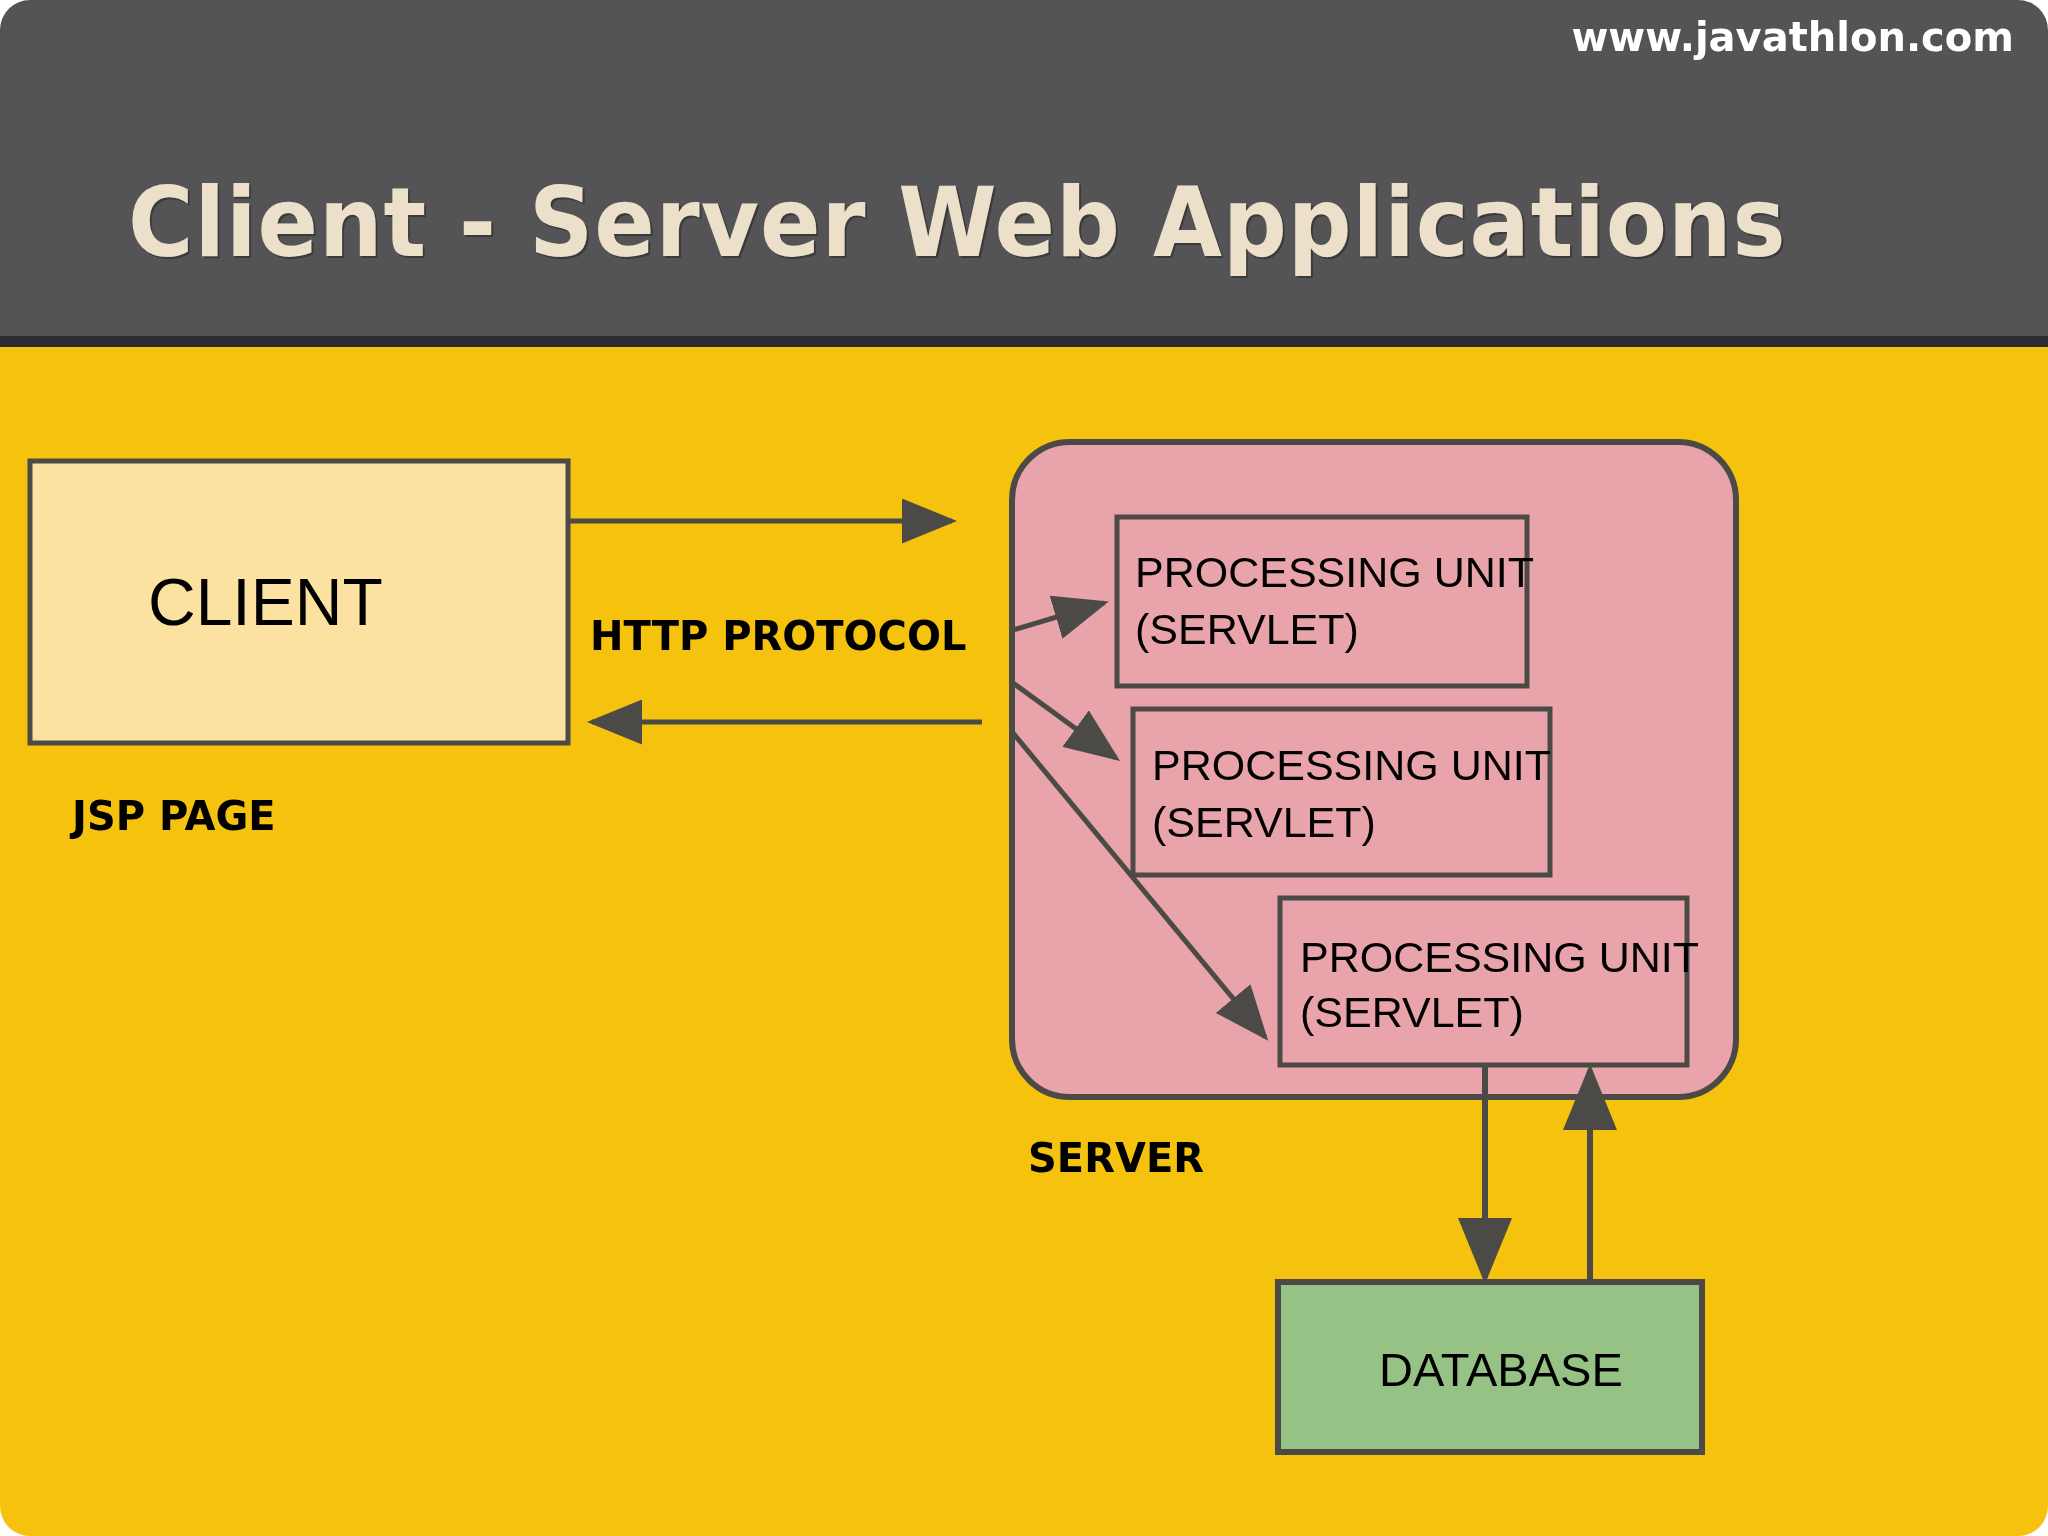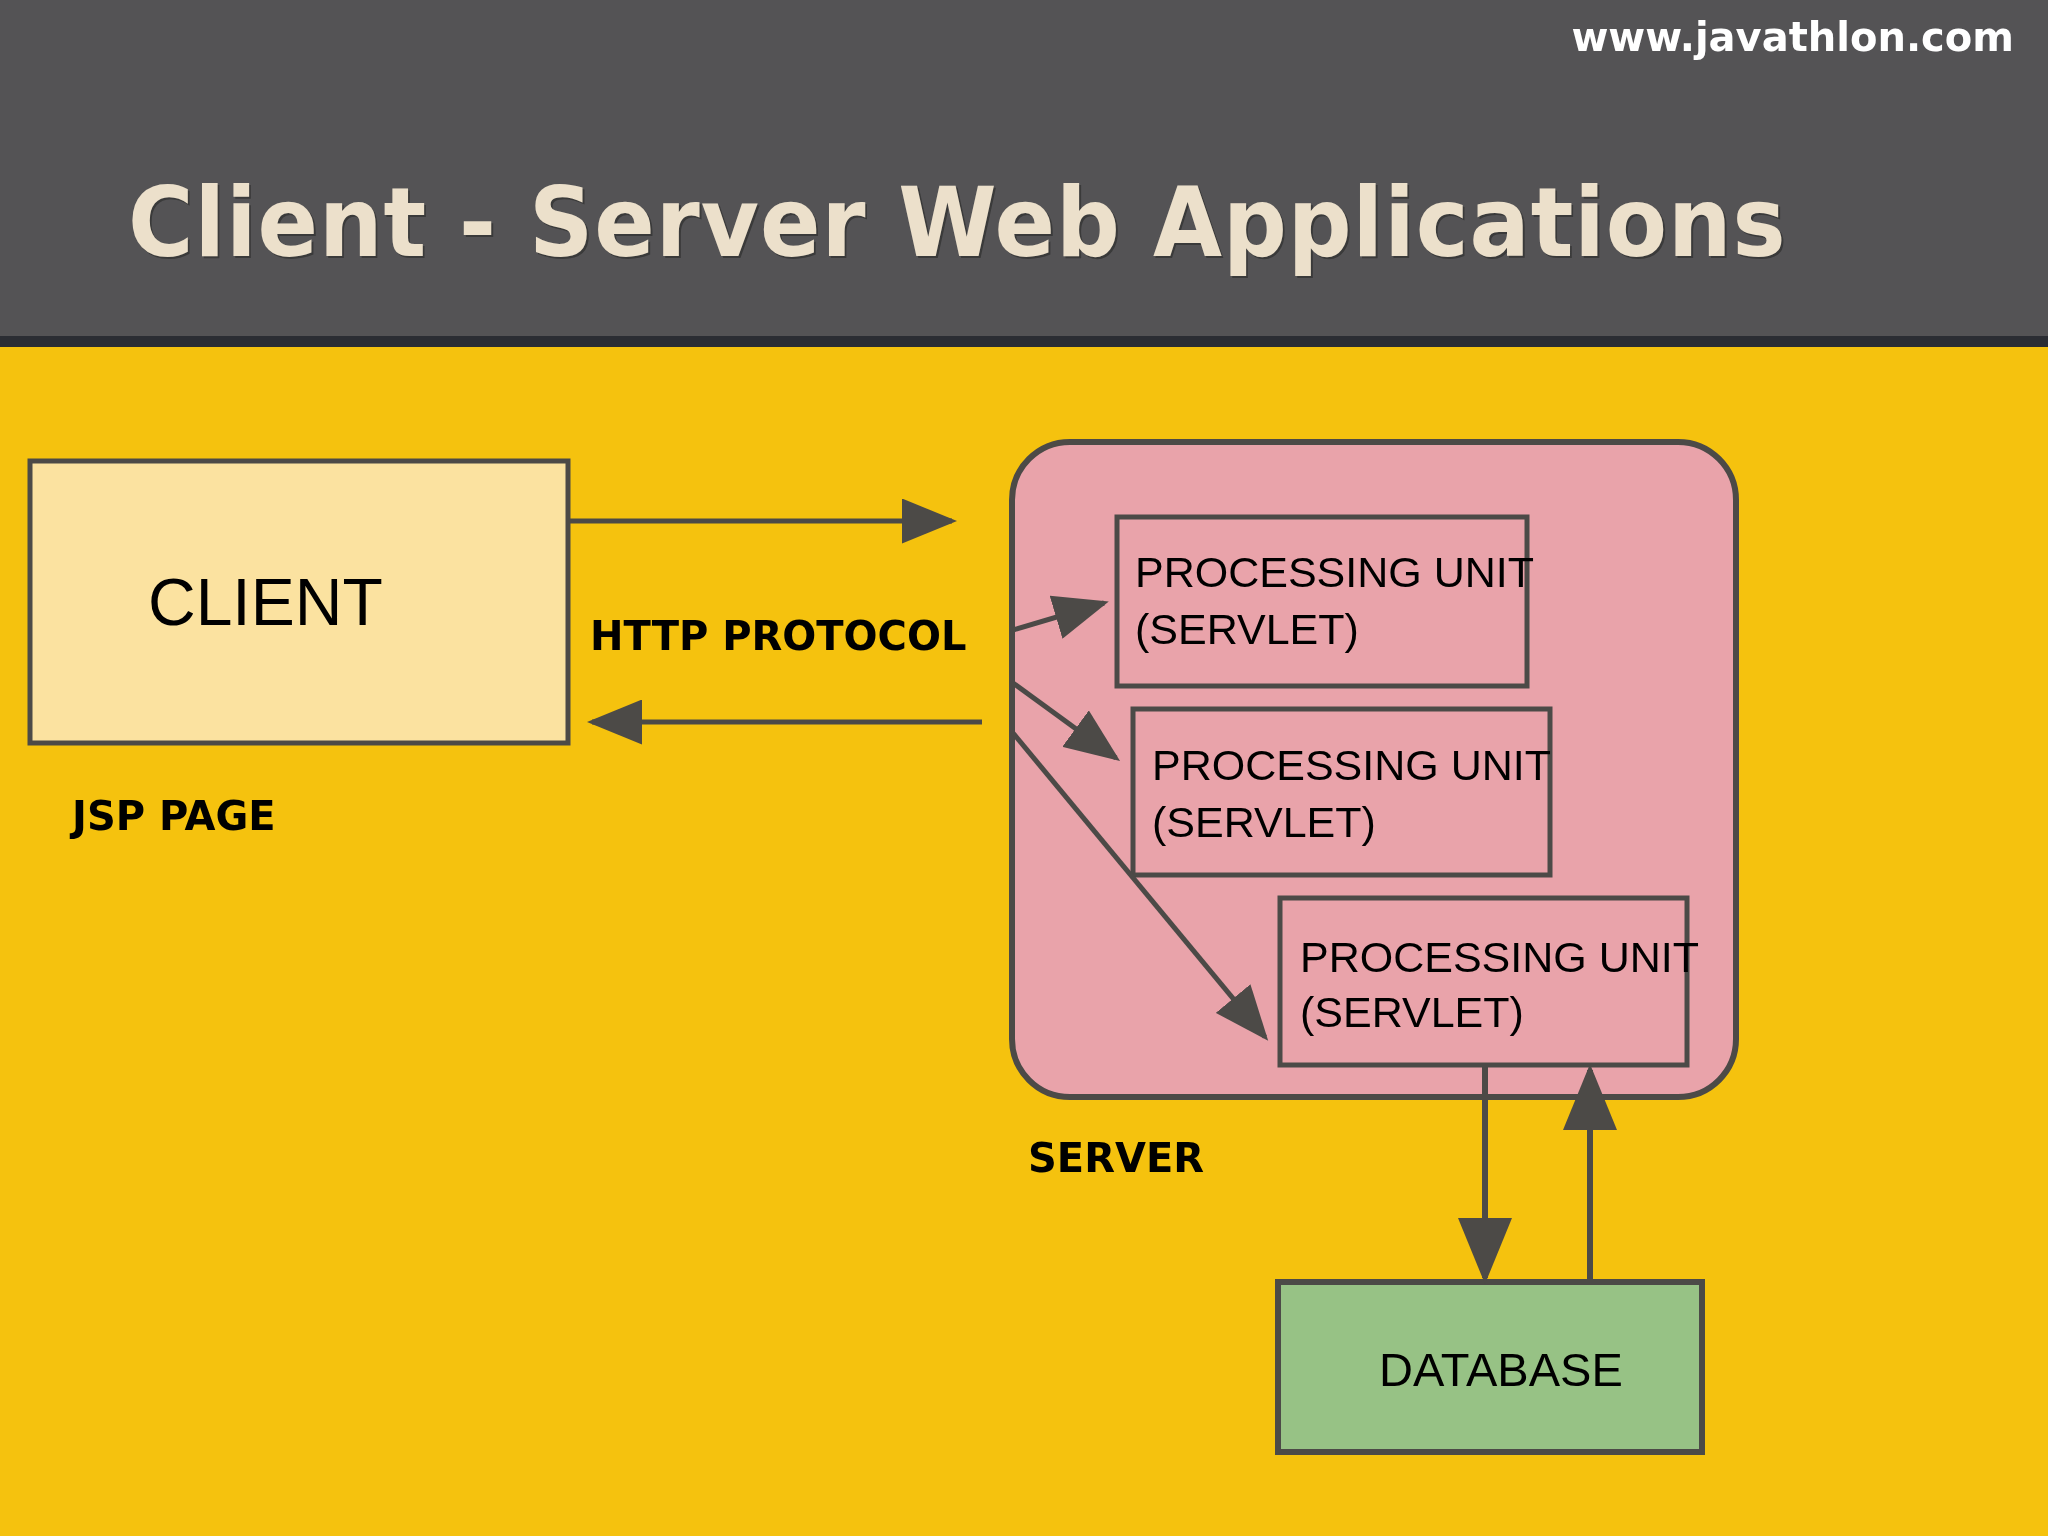--- a/index.html
+++ b/index.html
@@ -6,20 +6,21 @@
     margin: 0;
     padding: 0;
     background: #ffffff;
   }
   #slide {
     position: relative;
     width: 2048px;
     height: 1536px;
     overflow: hidden;
     font-family: "Liberation Sans", sans-serif;
+    border-radius: 30px;
   }
   .header-bar {
     position: absolute;
     left: 0;
     top: 0;
     width: 2048px;
     height: 336px;
     background: #545355;
   }
   .header-underline {

